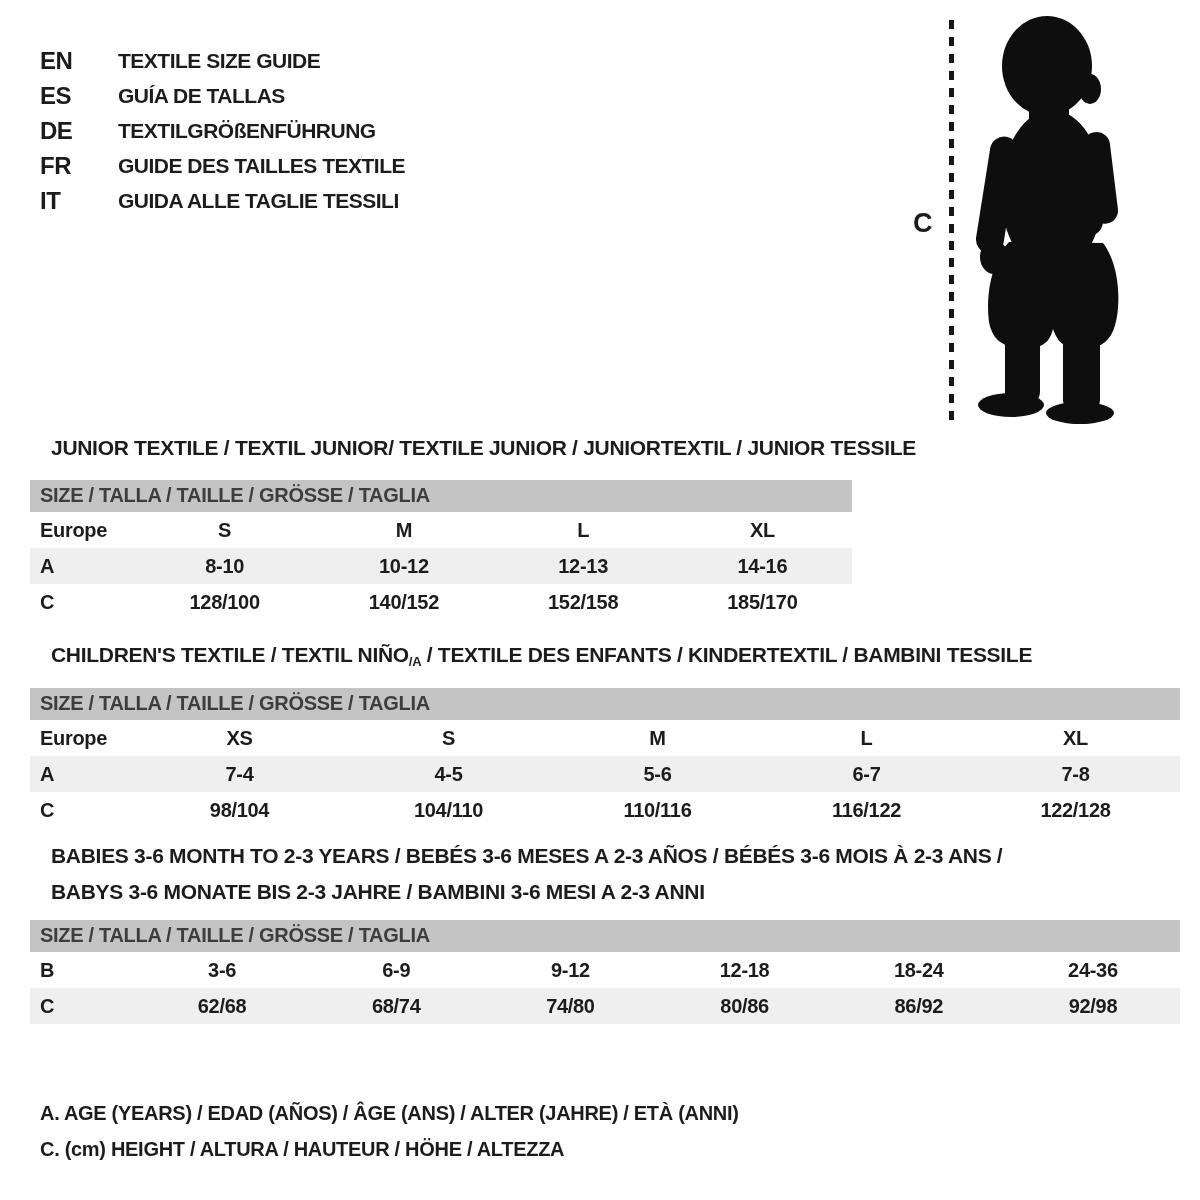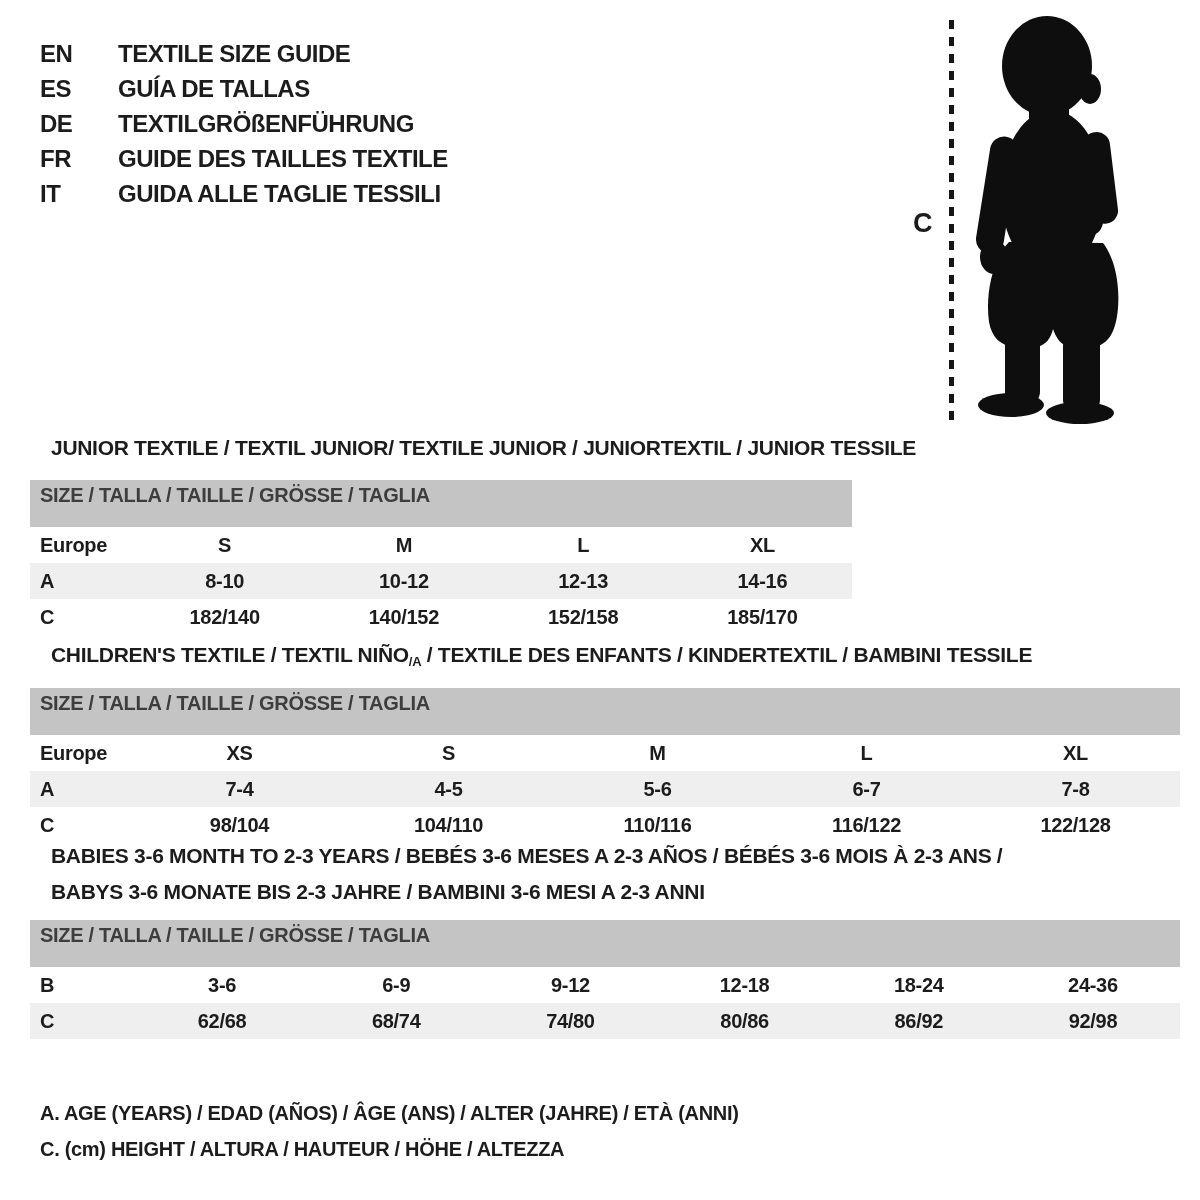--- a/index.html
+++ b/index.html
@@ -3,24 +3,24 @@
 <meta charset="utf-8">
 <style>
   html,body { margin:0; padding:0; background:#ffffff; }
   .page {
     position:relative; width:1200px; height:1200px; background:#ffffff;
     color:#1c1c1c; font-family:"Liberation Sans","DejaVu Sans",sans-serif;
     overflow:hidden;
   }
 
   
-  .lang-block { position:absolute; left:40px; top:36px; }
+  .lang-block { position:absolute; left:40px; top:43px; }
   .lang-row { display:flex; height:35px; align-items:center; }
   .lang-code { width:78px; font-weight:700; font-size:24px; letter-spacing:-0.5px; }
-  .lang-label { font-weight:700; font-size:24px; letter-spacing:-0.5px; white-space:nowrap;text-align:center; }
+  .lang-label { font-weight:700; font-size:21px; letter-spacing:-0.5px; white-space:nowrap;text-align:center; }
 
   
   .figure { position:absolute; left:905px; top:12px; width:270px; height:418px; }
   .measure-label { position:absolute; left:8px; top:196px; font-size:27px; font-weight:700; }
   .dash-line {
     position:absolute; left:44px; top:8px; width:5px; height:400px;
     background:repeating-linear-gradient(to bottom,#161616 0 9px,transparent 9px 17px);
   }
   .baby-svg { position:absolute; left:62px; top:2px; }
 
@@ -28,21 +28,21 @@
   .section-title {
     position:absolute; left:51px; font-size:21px; font-weight:700;
     letter-spacing:-0.3px; white-space:nowrap; line-height:28px;
   }
   .section-title .sub { font-size:13px; vertical-align:-4px; }
   .title-two-line div { line-height:36px; }
 
   
   .size-table { position:absolute; left:30px; }
   .size-bar {
-    height:47px; background:#c4c4c4; color:#3d3d3d; font-weight:700;
+    height:32px; background:#c4c4c4; color:#3d3d3d; font-weight:700;
     font-size:20px; line-height:31px; padding-left:10px; letter-spacing:-0.3px;
   }
   .trow {
     display:flex; height:36px; align-items:center; font-size:20px;
     font-weight:700; letter-spacing:-0.3px;
   }
   .trow.alt-row { background:#efefef; }
   .tcell { flex:1; text-align:center; }
   .tcell.label-cell { flex:0 0 105px; box-sizing:border-box; text-align:left; padding-left:10px; }
 
@@ -113,21 +113,21 @@
         </div>
         <div class="trow alt-row">
           <div class="tcell label-cell">A</div>
           <div class="tcell">8-10</div>
           <div class="tcell">10-12</div>
           <div class="tcell">12-13</div>
           <div class="tcell">14-16</div>
         </div>
         <div class="trow">
           <div class="tcell label-cell">C</div>
-          <div class="tcell">182/140</div>
+          <div class="tcell">128/100</div>
           <div class="tcell">140/152</div>
           <div class="tcell">152/158</div>
           <div class="tcell">185/170</div>
         </div>
       </div>
   </div>
 
   <div class="section-title" style="top:641px;"><span>CHILDREN'S TEXTILE / TEXTIL NIÑO</span><span class="sub">/A</span><span> / TEXTILE DES ENFANTS / KINDERTEXTIL / BAMBINI TESSILE</span></div>
   <div class="size-table" style="top:688px; width:1150px;">
     <div class="size-bar">SIZE / TALLA / TAILLE / GRÖSSE / TAGLIA</div>

